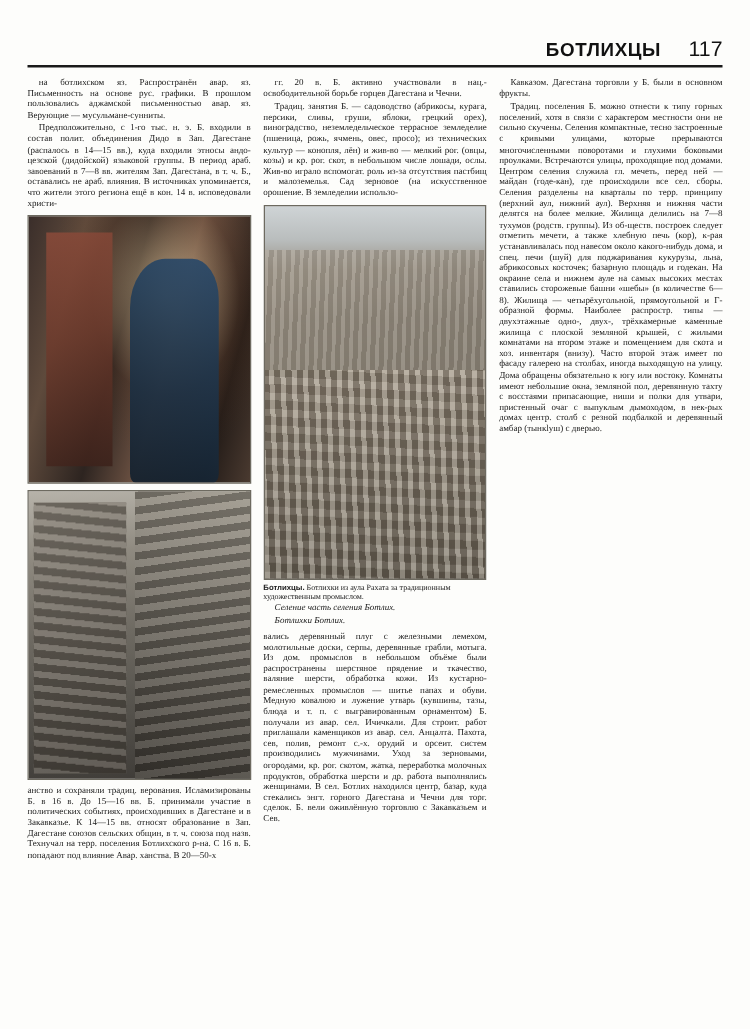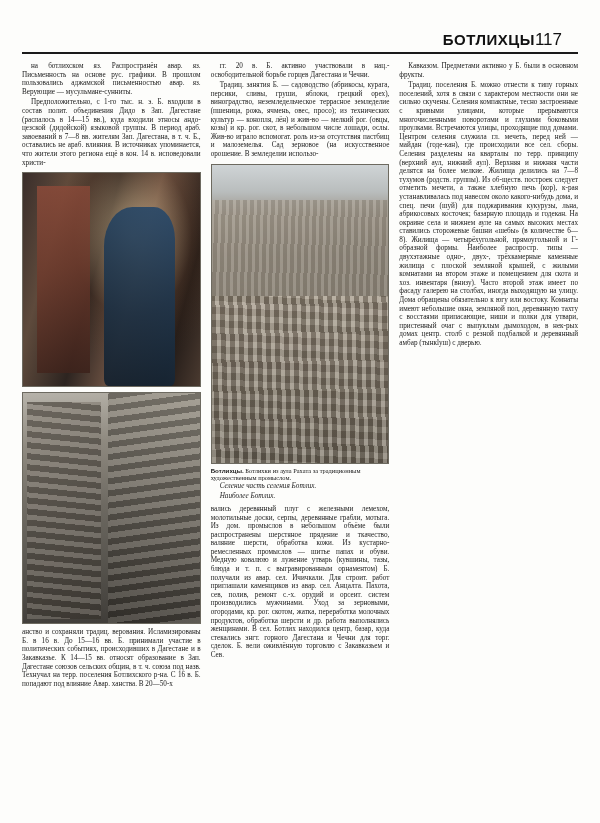--- a/index.html
+++ b/index.html
@@ -24,25 +24,25 @@
   }
   
   .header {
     position: relative;
     height: 26px;
     border-bottom: 2px solid #1a1a1a;
     margin-bottom: 8px;
   }
   .header-inner {
     position: absolute;
-    right: 16px;
+    right: 0;
     bottom: 2px;
     display: flex;
     align-items: baseline;
-    gap: 0;
+    gap: 22px;
   }
   .header-title {
     font-family: "Liberation Sans", sans-serif;
     font-weight: bold;
     font-size: 15px;
     letter-spacing: 0.5px;
     color: #111;
   }
   .page-number {
     font-family: "Liberation Sans", sans-serif;
@@ -223,25 +223,25 @@
     <div class="col">
       <p>гг. 20 в. Б. активно участвовали в нац.-освободительной борьбе горцев Дагестана и Чечни.</p>
       <p>Традиц. занятия Б. — садоводство (абрикосы, курага, персики, сливы, груши, яблоки, грецкий орех), виноградство, неземледельческое террасное земледелие (пшеница, рожь, ячмень, овес, просо); из технических культур — конопля, лён) и жив-во — мелкий рог. (овцы, козы) и кр. рог. скот, в небольшом числе лошади, ослы. Жив-во играло вспомогат. роль из-за отсутствия пастбищ и малоземелья. Сад зерновое (на искусственное орошение. В земледелии использо-</p>
 
       <div class="img-block">
         <div class="photo ph-village"></div>
         <div class="caption">
           <span class="cap-lead">Ботлихцы.</span><span> Ботлихки из аула Рахата за традиционным художественным промыслом.</span>
         </div>
         <p class="caption-italic">Селение часть селения Ботлих.</p>
-        <p class="caption-italic">Наиболее Ботлих.</p>
+        <p class="caption-italic">Ботлихки Ботлих.</p>
       </div>
 
       <p class="noindent">вались деревянный плуг с железными лемехом, молотильные доски, серпы, деревянные грабли, мотыга. Из дом. промыслов в небольшом объёме были распространены шерстяное прядение и ткачество, валяние шерсти, обработка кожи. Из кустарно-ремесленных промыслов — шитье папах и обуви. Медную ковалюю и лужение утварь (кувшины, тазы, блюда и т. п. с выгравированным орнаментом) Б. получали из авар. сел. Ичичкали. Для строит. работ приглашали каменщиков из авар. сел. Анцалта. Пахота, сев, полив, ремонт с.-х. орудий и орсеит. систем производились мужчинами. Уход за зерновыми, огородами, кр. рог. скотом, жатка, переработка молочных продуктов, обработка шерсти и др. работа выполнялись женщинами. В сел. Ботлих находился центр, базар, куда стекались энгт. горного Дагестана и Чечни для торг. сделок. Б. вели оживлённую торговлю с Закавказьем и Сев.</p>
     </div>
 
     <div class="col">
-      <p>Кавказом. Предметами активно у Б. были в основном фрукты.</p>
+      <p>Кавказом. Дагестана торговли у Б. были в основном фрукты.</p>
       <p>Традиц. поселения Б. можно отнести к типу горных поселений, хотя в связи с характером местности они не сильно скучены. Селения компактные, тесно застроенные с кривыми улицами, которые прерываются многочисленными поворотами и глухими боковыми проулками. Встречаются улицы, проходящие под домами. Центром селения служила гл. мечеть, перед ней — майдан (годе-кан), где происходили все сел. сборы. Селения разделены на кварталы по терр. принципу (верхний аул, нижний аул). Верхняя и нижняя части делятся на более мелкие. Жилища делились на 7—8 тухумов (родств. группы). Из об-ществ. построек следует отметить мечети, а также хлебную печь (кор), к-рая устанавливалась под навесом около какого-нибудь дома, и спец. печи (шуй) для поджаривания кукурузы, льна, абрикосовых косточек; базарную площадь и годекан. На окраине села и нижнем ауле на самых высоких местах ставились сторожевые башни «шебы» (в количестве 6—8). Жилища — четырёхугольной, прямоугольной и Г-образной формы. Наиболее распростр. типы — двухэтажные одно-, двух-, трёхкамерные каменные жилища с плоской земляной крышей, с жилыми комнатами на втором этаже и помещением для скота и хоз. инвентаря (внизу). Часто второй этаж имеет по фасаду галерею на столбах, иногда выходящую на улицу. Дома обращены обязательно к югу или востоку. Комнаты имеют небольшие окна, земляной пол, деревянную тахту с восстаями припасающие, ниши и полки для утвари, пристенный очаг с выпуклым дымоходом, в нек-рых домах центр. столб с резной подбалкой и деревянный амбар (тынкlуш) с дверью.</p>
     </div>
 
   </div>
 </div>
 
 </body></html>

